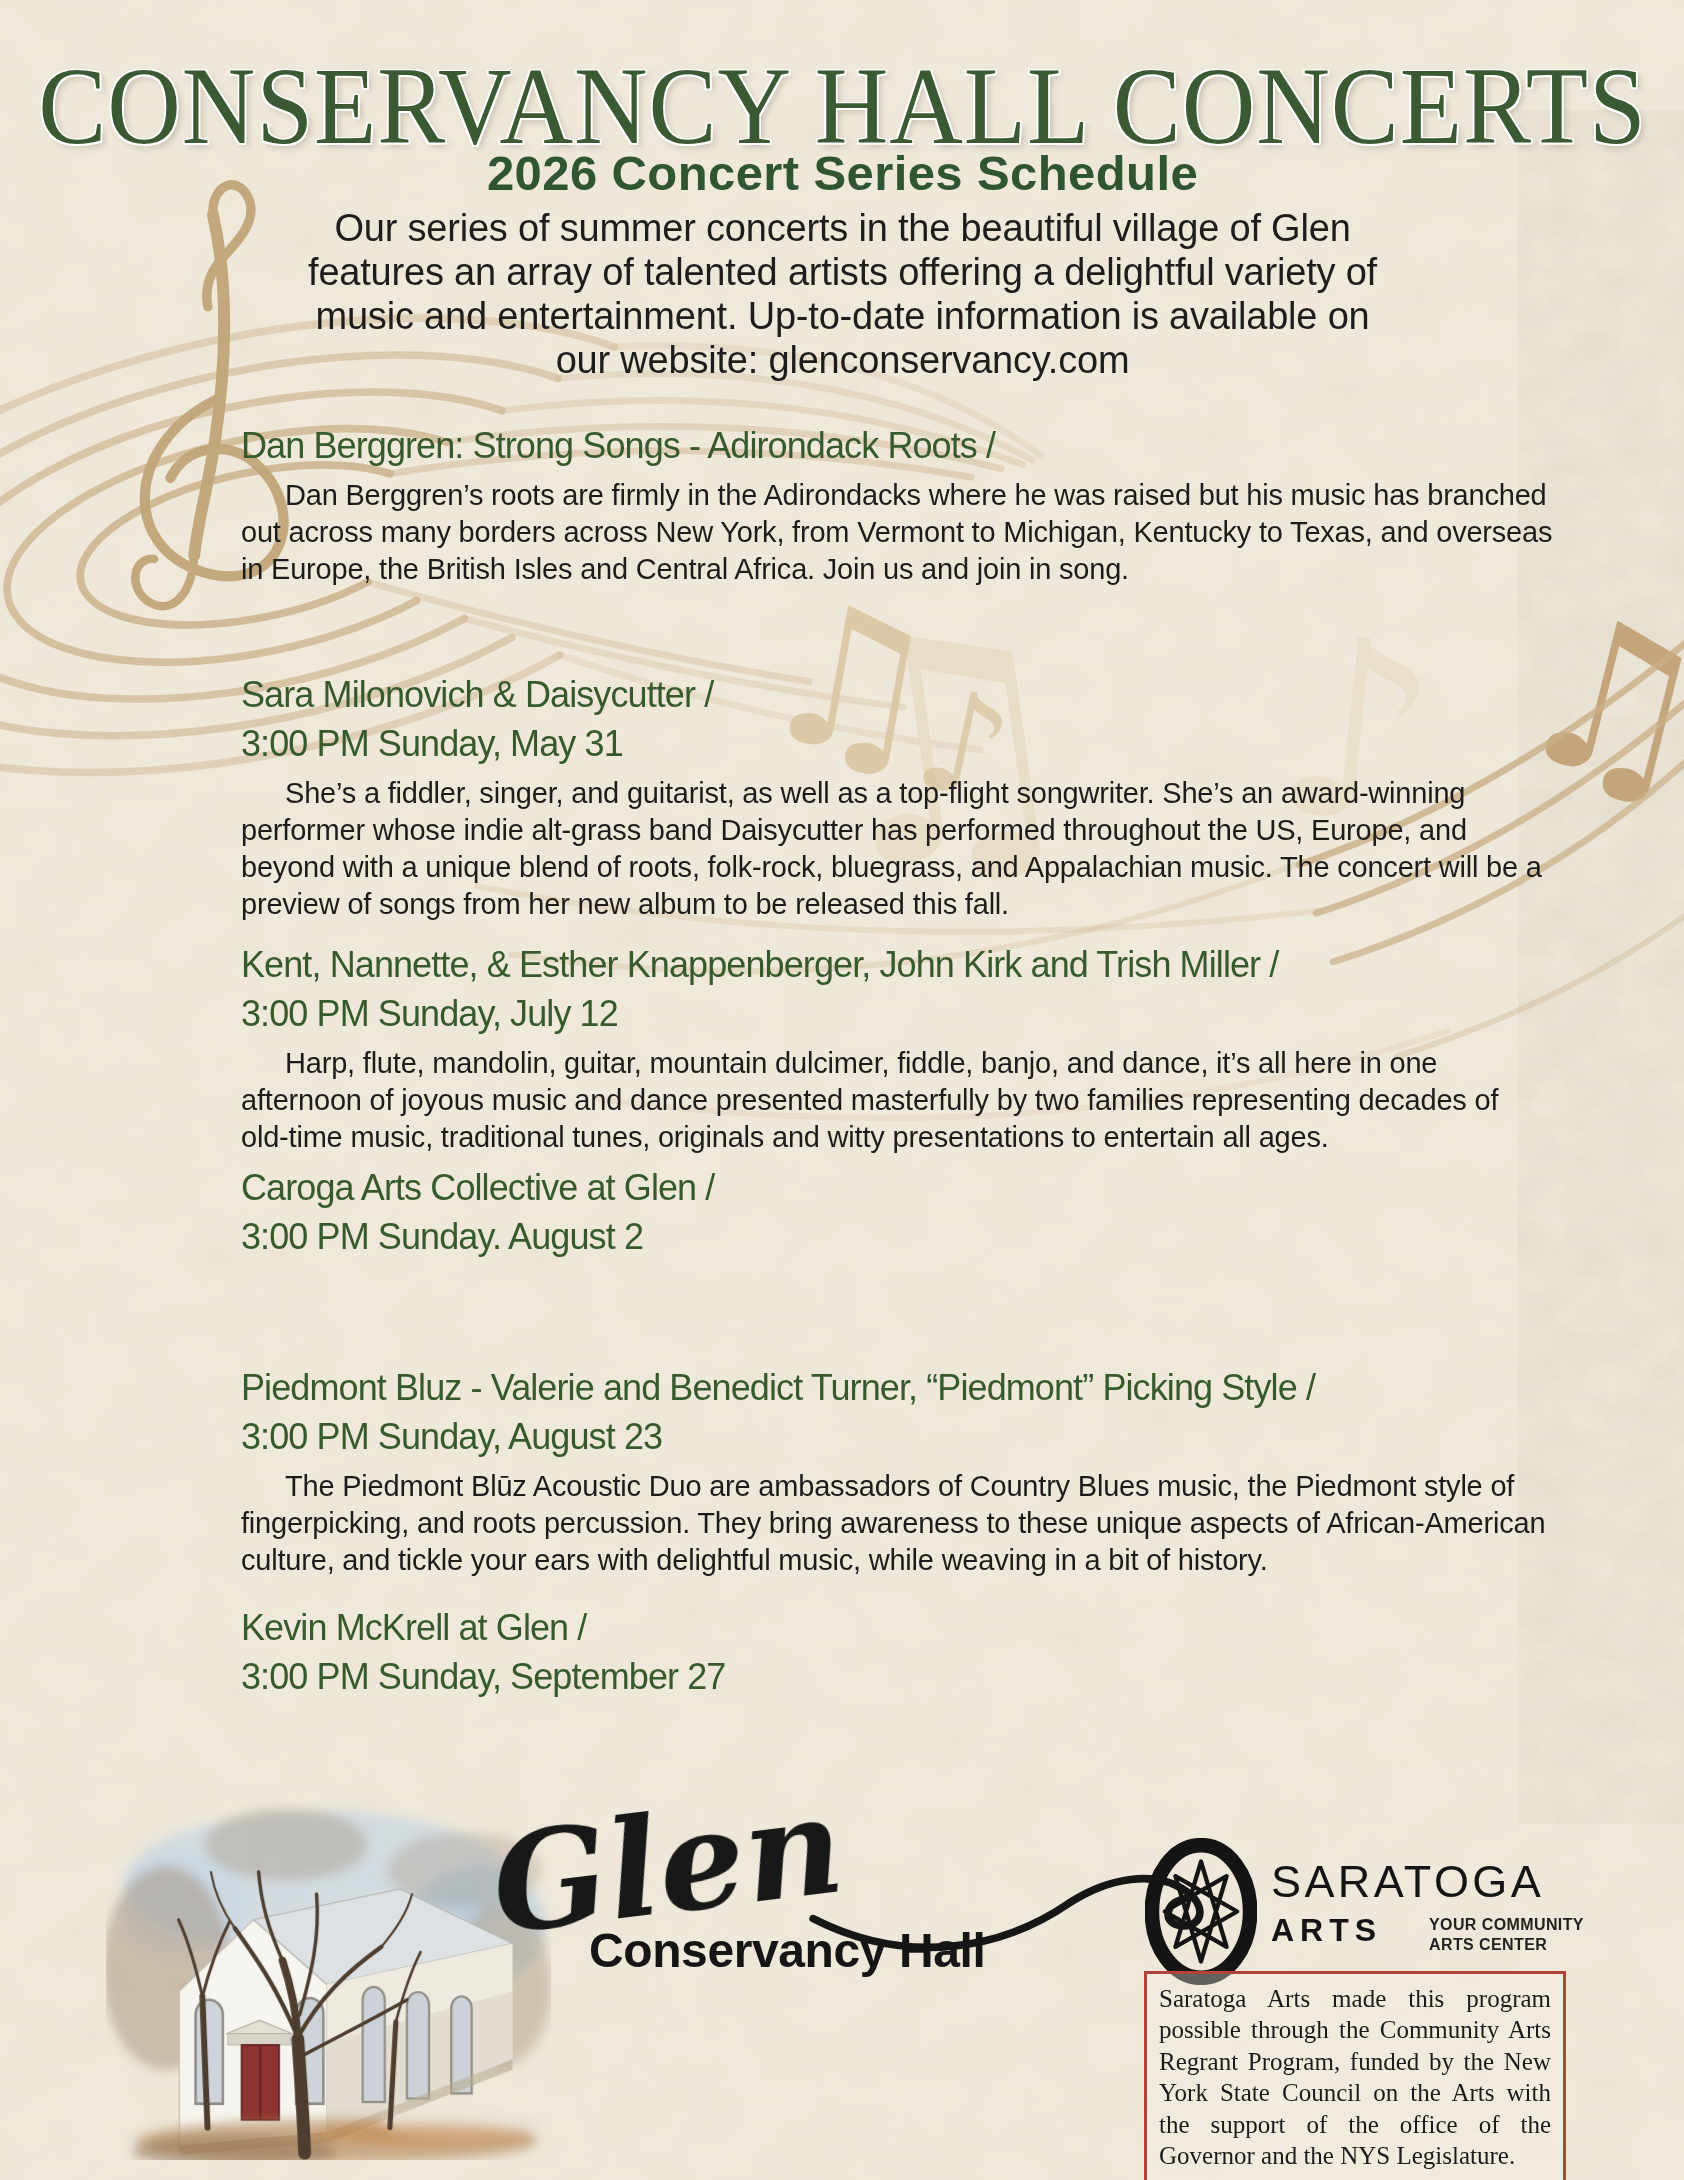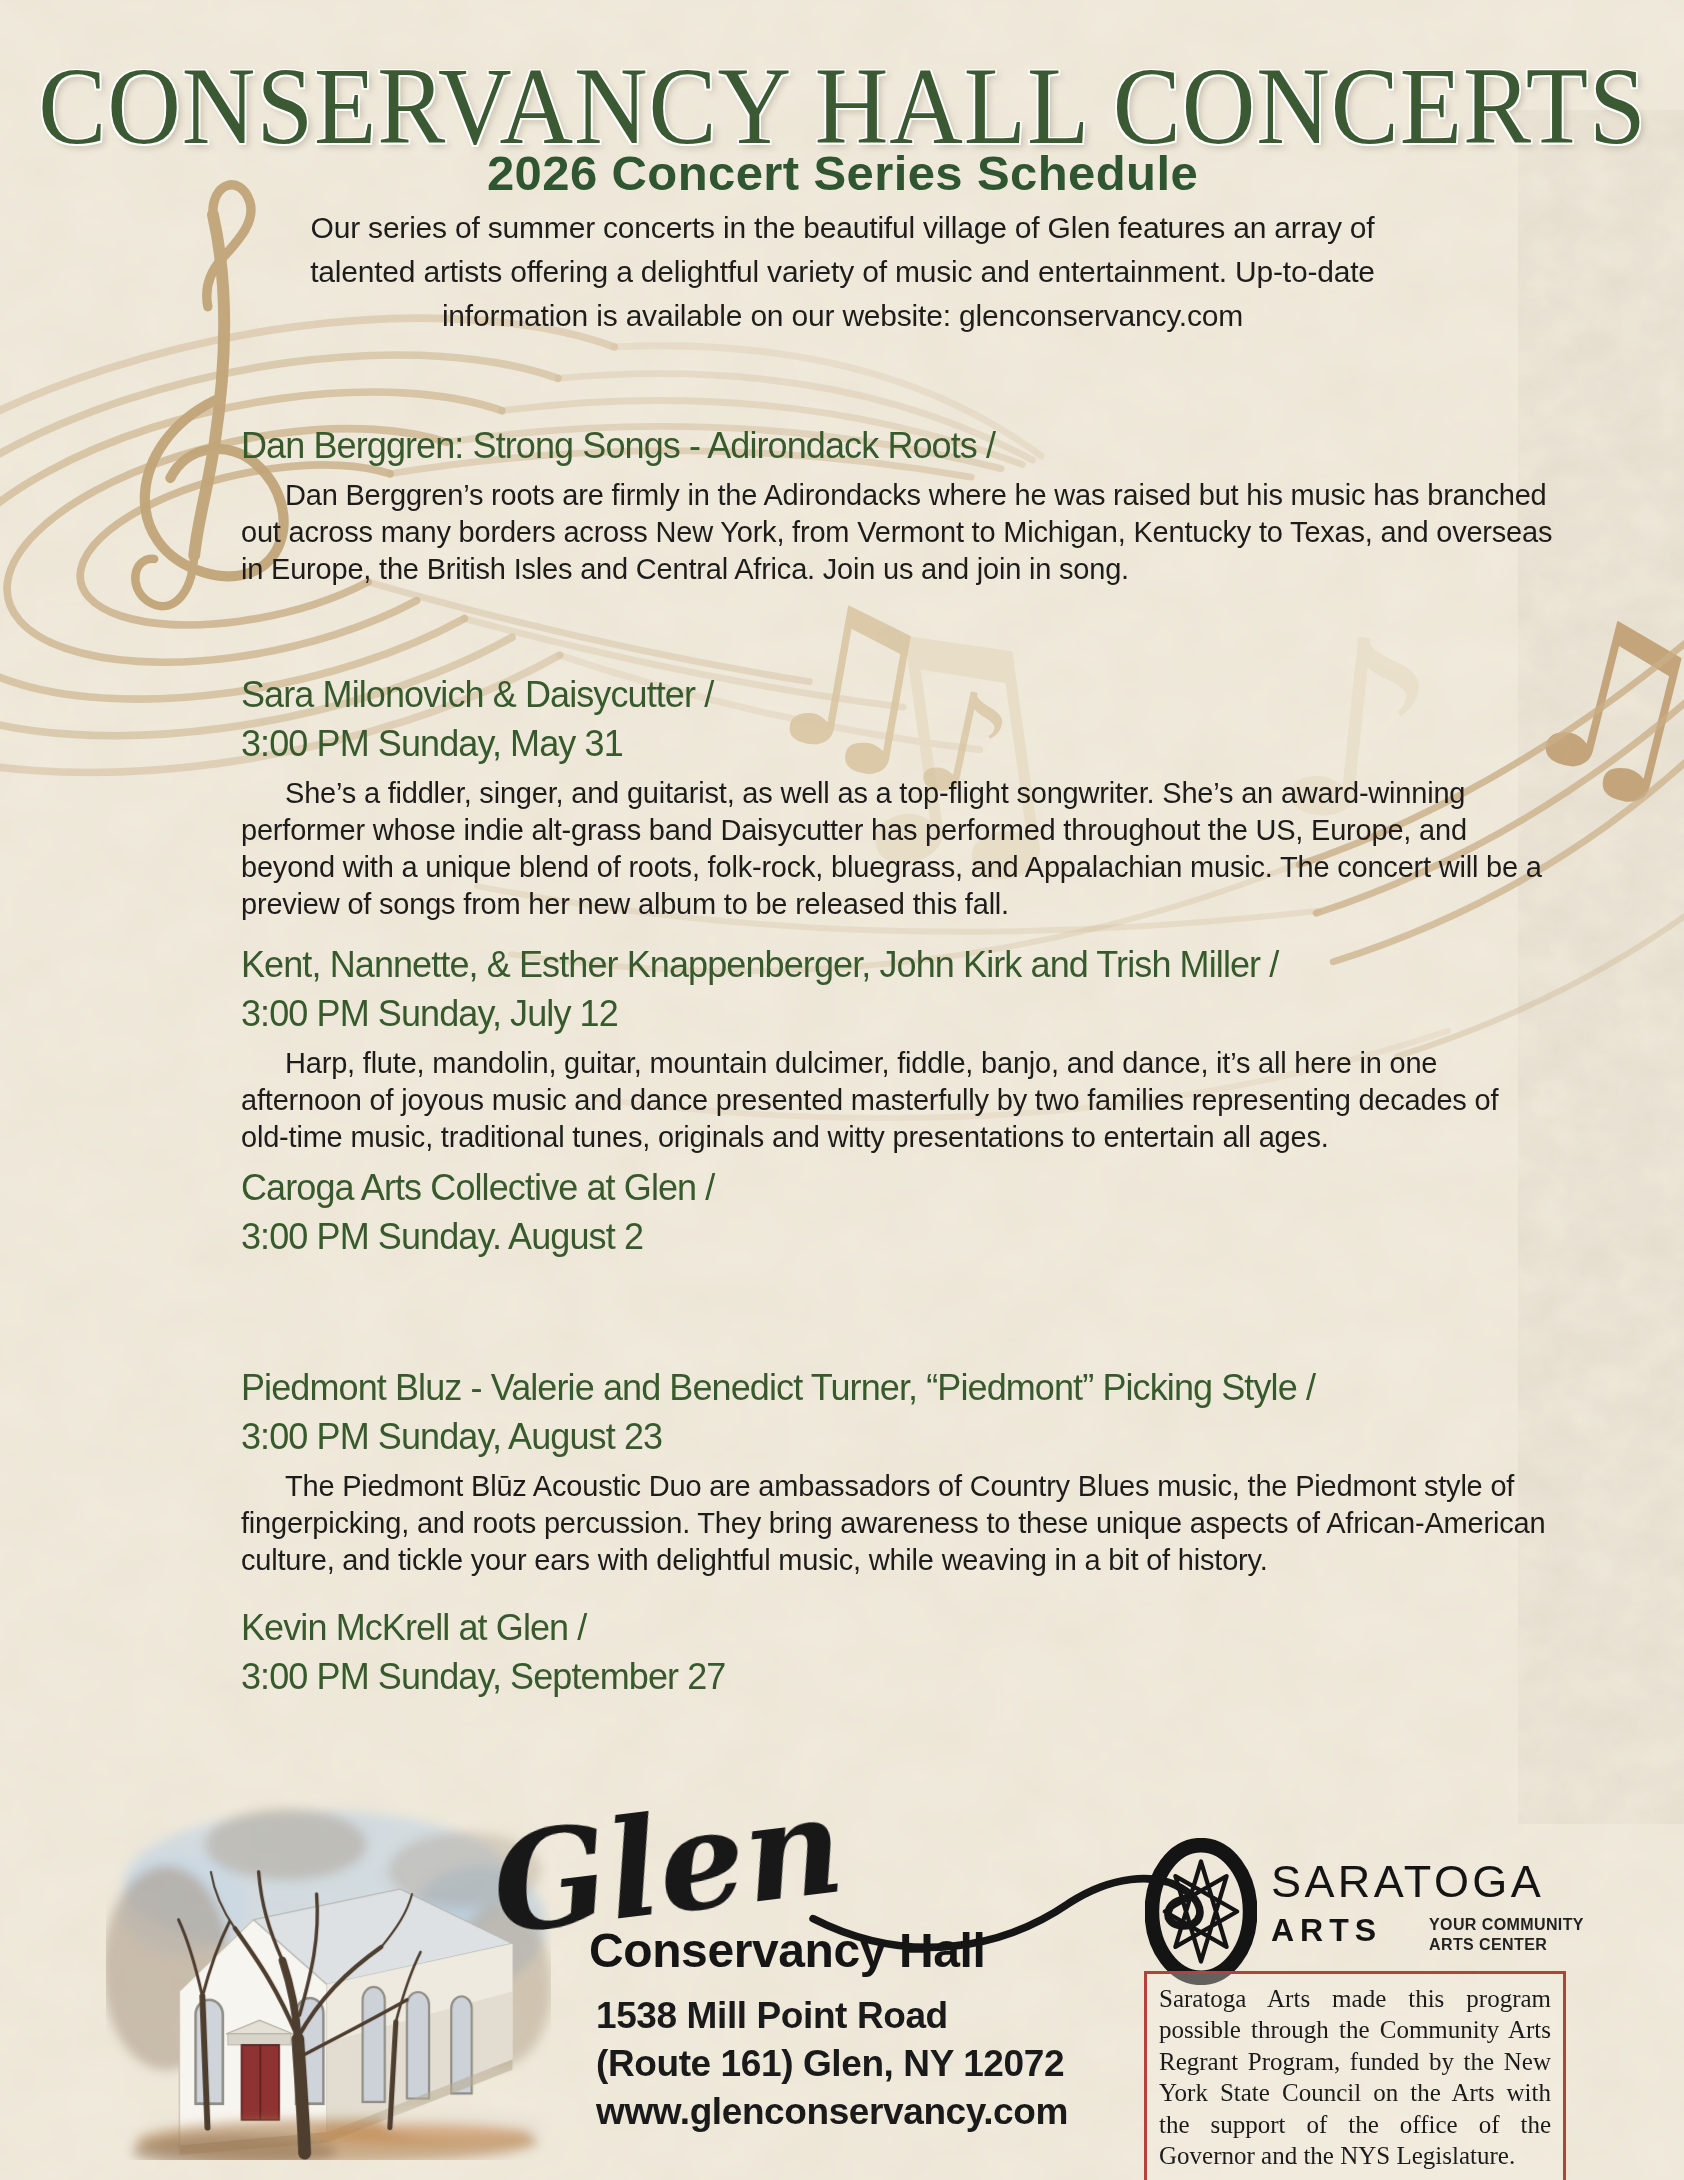--- a/index.html
+++ b/index.html
@@ -10,21 +10,21 @@
 
   .title{left:0;right:0;top:43px;text-align:center;
          font-family:"Liberation Serif",serif;font-weight:500;font-size:102px;
          color:#3b5a33;letter-spacing:0.9px;transform:scaleY(1.08);transform-origin:top center;
          text-shadow:1.7px 1.7px 0 rgba(255,255,255,.95),-1.7px -1.7px 0 rgba(255,255,255,.9),
                      1.7px -1.7px 0 rgba(255,255,255,.9),-1.7px 1.7px 0 rgba(255,255,255,.9),
                      3.4px 3.4px 6px rgba(120,110,85,.35);}
   .subtitle{left:0;right:0;top:145px;text-align:center;font-weight:700;font-size:49px;
             color:#2f5630;letter-spacing:0.4px;}
   .intro{left:50%;transform:translateX(-50%);top:206px;width:1090px;text-align:center;
-         font-weight:500;font-size:30px;line-height:44px;color:#1e1d1b;letter-spacing:-0.2px;}
+         font-weight:500;font-size:38px;line-height:44px;color:#1e1d1b;letter-spacing:-0.2px;}
 
   .event{position:absolute;left:241px;width:1329px;z-index:2;}
   .event-title,.event-date{font-weight:400;font-size:36px;line-height:49px;color:#375a2c;letter-spacing:-0.9px;}
   .event-desc{margin:6.8px 0 0 0;font-weight:500;font-size:29px;line-height:37px;color:#1d1c1a;
               letter-spacing:-0.2px;text-indent:44px;width:1312px;}
   .s1{top:421px}.s2{top:670px}.s3{top:940px}.s4{top:1163px}.s5{top:1363px}.s6{top:1603px}
 
   .church{left:106px;top:1785px;}
   .glen-script{left:492px;top:1785px;font-family:"DejaVu Serif",serif;font-style:italic;
                font-weight:700;font-size:135px;color:#181818;transform:rotate(-7deg);}
@@ -184,25 +184,20 @@
       <path d="M332 402 C334 360 337 320 339 278" stroke-width="6"></path>
       <path d="M339 278 C348 244 356 220 368 196" stroke-width="3"></path>
     </g>
   </svg>
 
   <div class="layer glen-script">Glen</div>
   <svg class="layer flourish" width="409" height="128" viewBox="0 0 480 150">
     <path d="M6 84 C120 142 230 118 306 66 C352 36 408 26 444 52 C470 70 462 96 436 92 C414 88 420 62 446 60" fill="none" stroke="#161616" stroke-width="9" stroke-linecap="round"></path>
   </svg>
   <div class="layer venue-name">Conservancy Hall</div>
-  <div class="layer address">
-    <div>1538 Mill Point Road</div>
-    <div>(Route 161) Glen, NY 12072</div>
-    <div>www.glenconservancy.com</div>
-  </div>
 
   <svg class="layer sa-logo" width="112" height="147" viewBox="0 0 130 170">
     <ellipse cx="65" cy="85" rx="57" ry="77" fill="none" stroke="#141414" stroke-width="17"></ellipse>
     <path d="M107 85 L35.3 126 L65 27 L94.7 126 L23 85 L94.7 44 L65 143 L35.3 44 Z" fill="none" stroke="#141414" stroke-width="5" stroke-linejoin="round"></path>
   </svg>
   <div class="layer sa-name">
     <div class="sa-top">SARATOGA</div>
     <div class="sa-bottom">ARTS</div>
   </div>
   <div class="layer sa-tagline">

